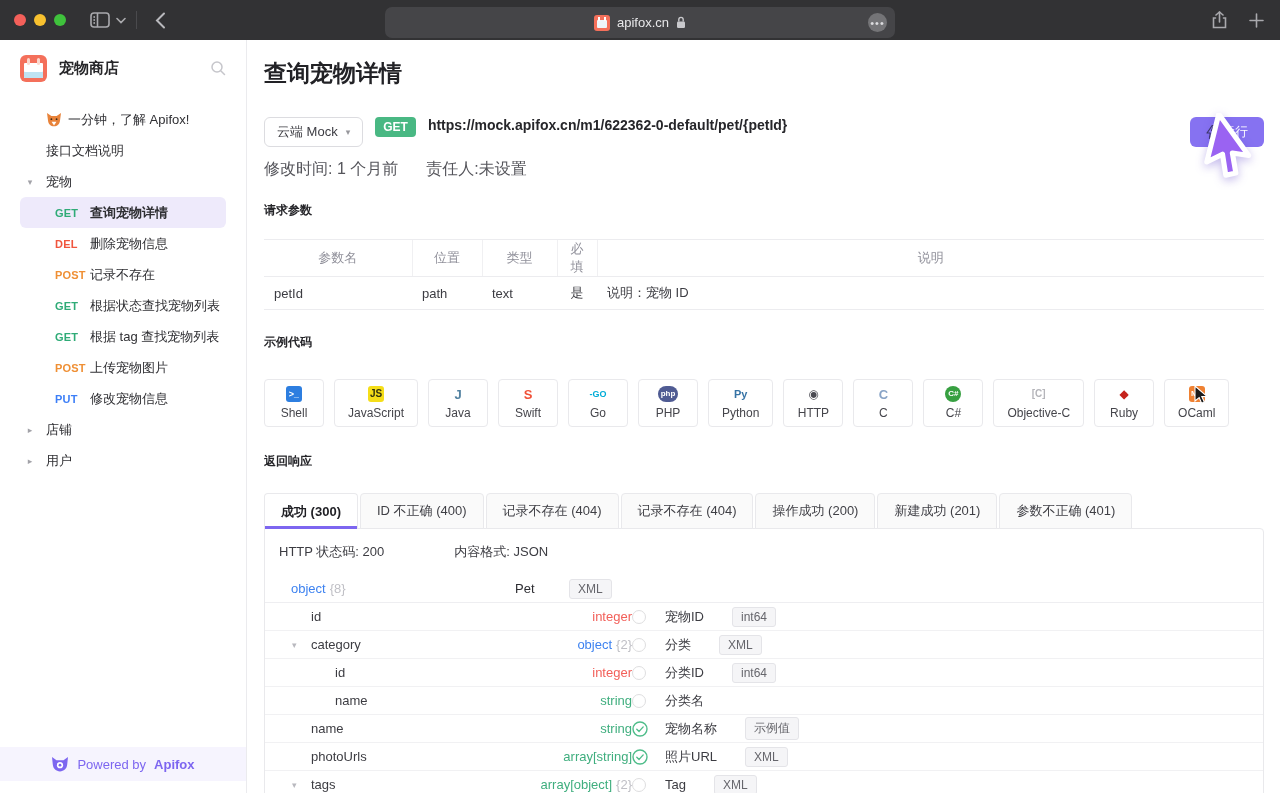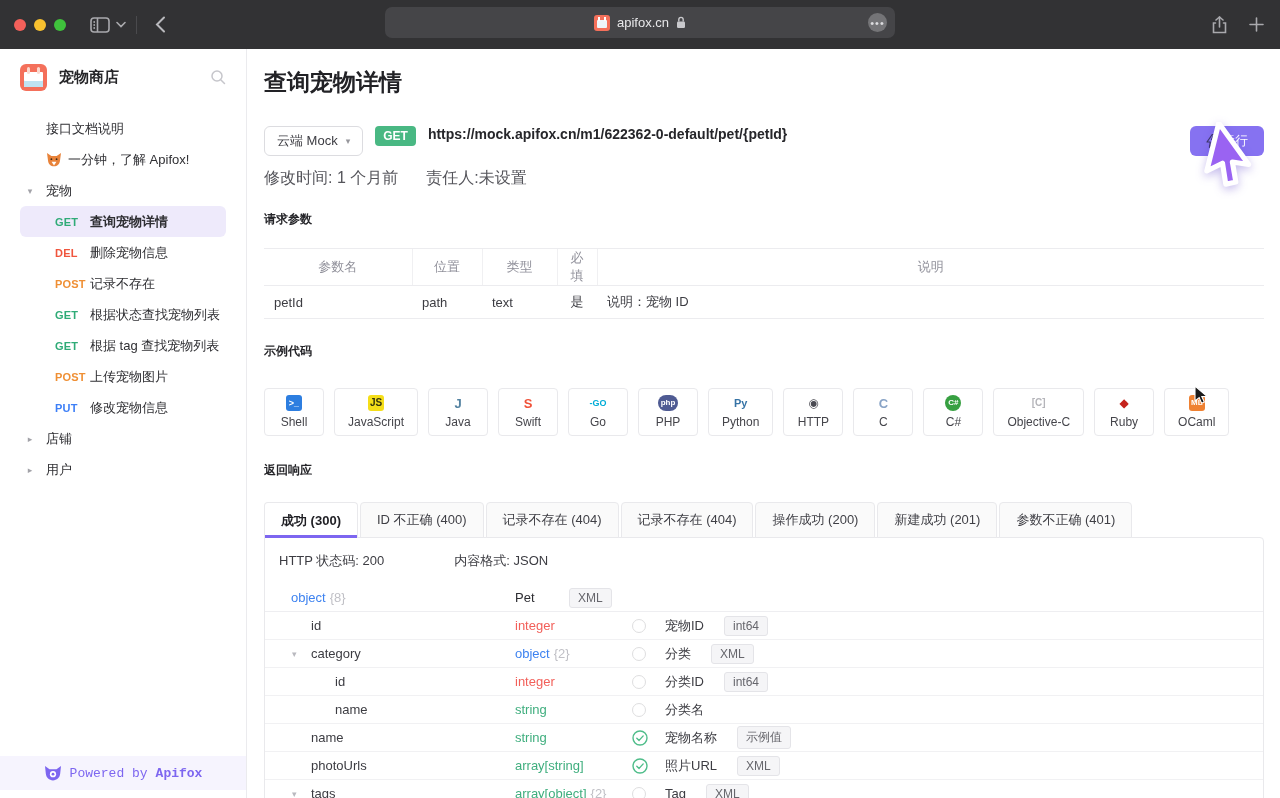--- a/index.html
+++ b/index.html
@@ -11,21 +11,21 @@
     --method-put:#3d7ff7;
     --type-integer:#f2605a;
     --type-string:#3fae7e;
     --type-object:#3d82f0;
     --badge-get:#49b883;
   }
   *{margin:0;padding:0;box-sizing:border-box;}
   html,body{width:1280px;height:798px;overflow:hidden;background:#fff;
     font-family:"Liberation Sans","DejaVu Sans",sans-serif;}
   
-  .chrome{height:49px;background:var(--chrome-bg);display:flex;align-items:center;position:relative;padding:0 14px;}
+  .chrome{height:40px;background:var(--chrome-bg);display:flex;align-items:center;position:relative;padding:0 14px;}
   .traffic{display:flex;gap:8px;margin-right:24px;}
   .dot{width:12px;height:12px;border-radius:50%;}
   .dot.red{background:#f4605a}.dot.yellow{background:#f8c12f}.dot.green{background:#3fc23c}
   .chrome-ic{color:#a9a9ad;display:flex;align-items:center;justify-content:center;}
   .chrome-ic svg{display:block}
   .chrome-sep{width:1px;height:18px;background:#4a4a4d;margin:0 10px;}
   .url-pill{position:absolute;left:50%;top:7px;transform:translateX(-50%);width:510px;height:31px;background:#454548;border-radius:7px;display:flex;align-items:center;justify-content:center;color:#e8e8ea;font-size:13px;}
   .url-center{display:flex;align-items:center;gap:7px;}
   .mini-fav{width:16px;height:16px;border-radius:3px;background:#f4705b;position:relative;}
   .mini-fav::after{content:"";position:absolute;left:3px;top:5px;right:3px;bottom:3px;background:#eef6fb;border-radius:1px;}
@@ -42,21 +42,21 @@
   .sb-title{font-size:15px;font-weight:bold;color:#262629;flex:1;}
   .sb-nav{padding-top:8px;}
   .sb-item{height:31px;display:flex;align-items:center;font-size:13px;color:#2f2f33;cursor:pointer;}
   .sb-link{padding-left:46px;gap:6px;}
   .sb-group{padding-left:46px;position:relative;}
   .sb-caret{position:absolute;left:24px;font-size:9px;color:#a2a2a8;width:12px;text-align:center;}
   .sb-endpoint{padding-left:55px;gap:4px;}
   .sb-endpoint .method{font-size:11px;font-weight:bold;min-width:31px;letter-spacing:.2px;}
   .m-get{color:var(--method-get)}.m-del{color:var(--method-del)}.m-post{color:var(--method-post)}.m-put{color:var(--method-put)}
   .sb-endpoint.selected{background:#eeeafb;border-radius:6px;margin:0 20px;padding-left:35px;}
-  .sb-footer{position:absolute;left:0;right:0;bottom:12px;height:34px;background:#f6f4fe;display:flex;align-items:center;justify-content:center;gap:8px;font-size:13px;color:var(--accent);font-family:Liberation Mono, monospace;}
+  .sb-footer{position:absolute;left:0;right:0;bottom:12px;height:34px;background:#f6f4fe;display:flex;align-items:center;justify-content:center;gap:8px;font-size:13px;color:var(--accent);}
   .sb-footer b{font-weight:bold;}
   
   .main{flex:1;padding:0 16px 0 17px;position:relative;overflow:hidden;}
   h1.page-title{font-size:23px;font-weight:600;color:#222226;margin-top:18px;line-height:30px;}
   .endpoint-row{margin-top:29px;display:flex;align-items:flex-start;gap:12px;height:30px;}
   .env-select{height:30px;border:1px solid #dcdce0;border-radius:6px;display:flex;align-items:center;gap:8px;padding:0 12px;font-size:13px;color:#3c3c42;background:#fff;cursor:pointer;}
   .env-caret{font-size:9px;color:#97979c;}
   .method-badge{background:var(--badge-get);color:#fff;font-size:12px;font-weight:bold;border-radius:4px;padding:3px 8px;}
   .endpoint-url{font-size:14px;font-weight:600;color:#26262a;}
   .run-btn{margin-left:auto;height:30px;background:#8672f1;color:#fff;border:none;border-radius:6px;display:flex;align-items:center;gap:6px;padding:0 16px;font-size:13px;cursor:pointer;}
@@ -95,27 +95,27 @@
   .tab.active{background:#fff;font-weight:bold;color:#1f1f24;border-bottom:none;box-shadow:inset 0 -3px 0 var(--accent);}
   .resp-panel{border:1px solid #e9e9ec;border-radius:0 4px 4px 4px;margin-top:-1px;min-height:300px;background:#fff;}
   .status-line{display:flex;gap:70px;padding:14px 14px 0 14px;font-size:13px;color:#3c3c42;}
   .schema{margin-top:14px;font-size:13px;}
   .srow{height:28px;display:flex;align-items:center;border-bottom:1px solid #f1f1f3;position:relative;}
   .srow:first-child{border-bottom:1px solid #eeeef1;}
   .s-name{width:250px;padding-left:46px;color:#3c3c42;position:relative;flex:none;}
   .s-name.ind1{padding-left:70px;}
   .s-root{padding-left:26px;}
   .tree-caret{position:absolute;left:27px;top:50%;transform:translateY(-50%);font-size:9px;color:#b9b9bf;cursor:pointer;}
-  .s-type{width:117px;flex:none;}
+  .s-type{width:117px;flex:none;text-align:right;}
   .t-integer{color:var(--type-integer)}.t-string{color:var(--type-string)}.t-array{color:var(--type-string)}.t-object{color:var(--type-object)}
   .s-extra,.s-count{color:#c0c0c6;margin-left:4px;}
   .s-req{width:33px;flex:none;display:flex;align-items:center;}
   .opt-circle{width:14px;height:14px;border:1.5px solid #dededf;border-radius:50%;display:inline-block;}
   .req-check{width:16px;height:16px;display:inline-flex;}
-  .s-desc{display:flex;align-items:center;gap:20px;color:#3c3c42;}
+  .s-desc{display:flex;align-items:center;gap:28px;color:#3c3c42;}
   .badge{background:#f5f5f7;border:1px solid #e4e4e8;border-radius:3px;padding:2px 8px;font-size:12px;color:#66666c;}
   .root-title{width:54px;color:#2d2d32;flex:none;}
   
   .big-cursor{position:absolute;right:22px;top:73px;width:62px;height:72px;pointer-events:none;filter:drop-shadow(0 3px 5px rgba(90,60,200,.35));}
   .small-cursor{position:absolute;left:1193px;top:385px;width:15px;height:20px;pointer-events:none;z-index:50;}
   .search-ic{margin-left:auto;cursor:pointer;display:flex;}
 </style>
 </head>
 <body>
 
@@ -180,30 +180,30 @@
       <span class="sb-title">宠物商店</span>
       <span class="search-ic">
         <svg width="16" height="16" viewBox="0 0 16 16">
             <circle cx="7" cy="7" r="5" fill="none" stroke="#c6c6cb" stroke-width="1.5"></circle>
             <line x1="11" y1="11" x2="14.5" y2="14.5" stroke="#c6c6cb" stroke-width="1.5" stroke-linecap="round"></line>
           </svg>
       </span>
     </div>
     <div class="sb-nav">
       <div class="sb-item sb-link">
-        <span>接口文档说明</span>
-      </div>
-      <div class="sb-item sb-link">
         <svg width="16" height="15" viewBox="0 0 16 15">
             <path fill="#e8833a" d="M1 1 L5.4 4 H10.6 L15 1 L14 8.4 C13.7 12.3 11.2 14.2 8 14.2 C4.8 14.2 2.3 12.3 2 8.4 Z"></path>
             <path fill="#fff" d="M8 13.5 L5.6 9.8 H10.4 Z"></path>
             <circle cx="5.4" cy="7.2" r="0.9" fill="#3a2a1a"></circle>
             <circle cx="10.6" cy="7.2" r="0.9" fill="#3a2a1a"></circle>
           </svg>
         <span>一分钟，了解 Apifox!</span>
+      </div>
+      <div class="sb-item sb-link">
+        <span>接口文档说明</span>
       </div>
       <div class="sb-item sb-group">
         <span class="sb-caret">▾</span>
         <span>宠物</span>
       </div>
       <div class="sb-item sb-endpoint selected">
         <span class="method m-get">GET</span>
         <span style="font-weight:600">查询宠物详情</span>
       </div>
       <div class="sb-item sb-endpoint">

